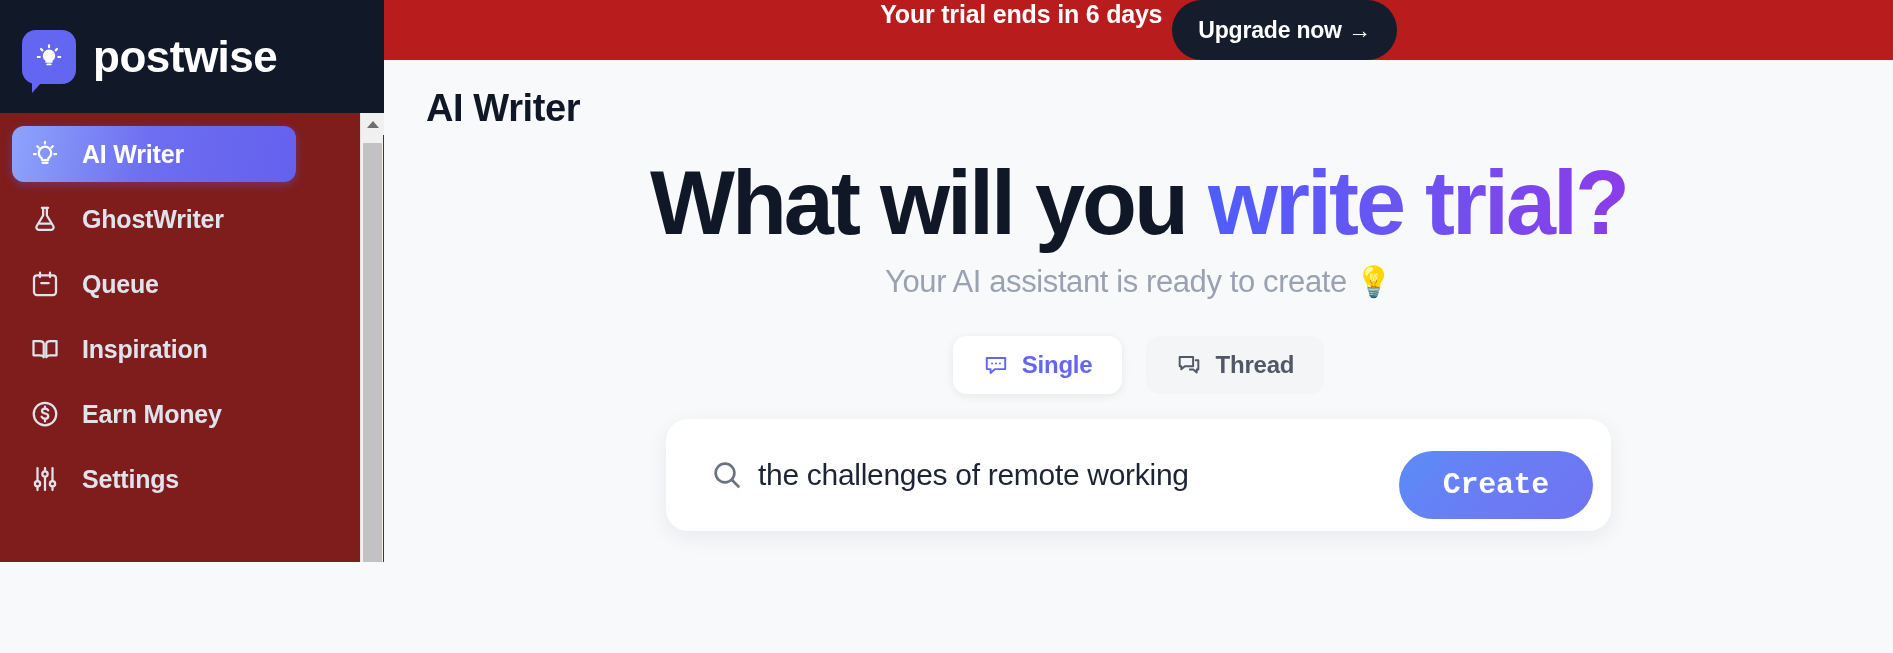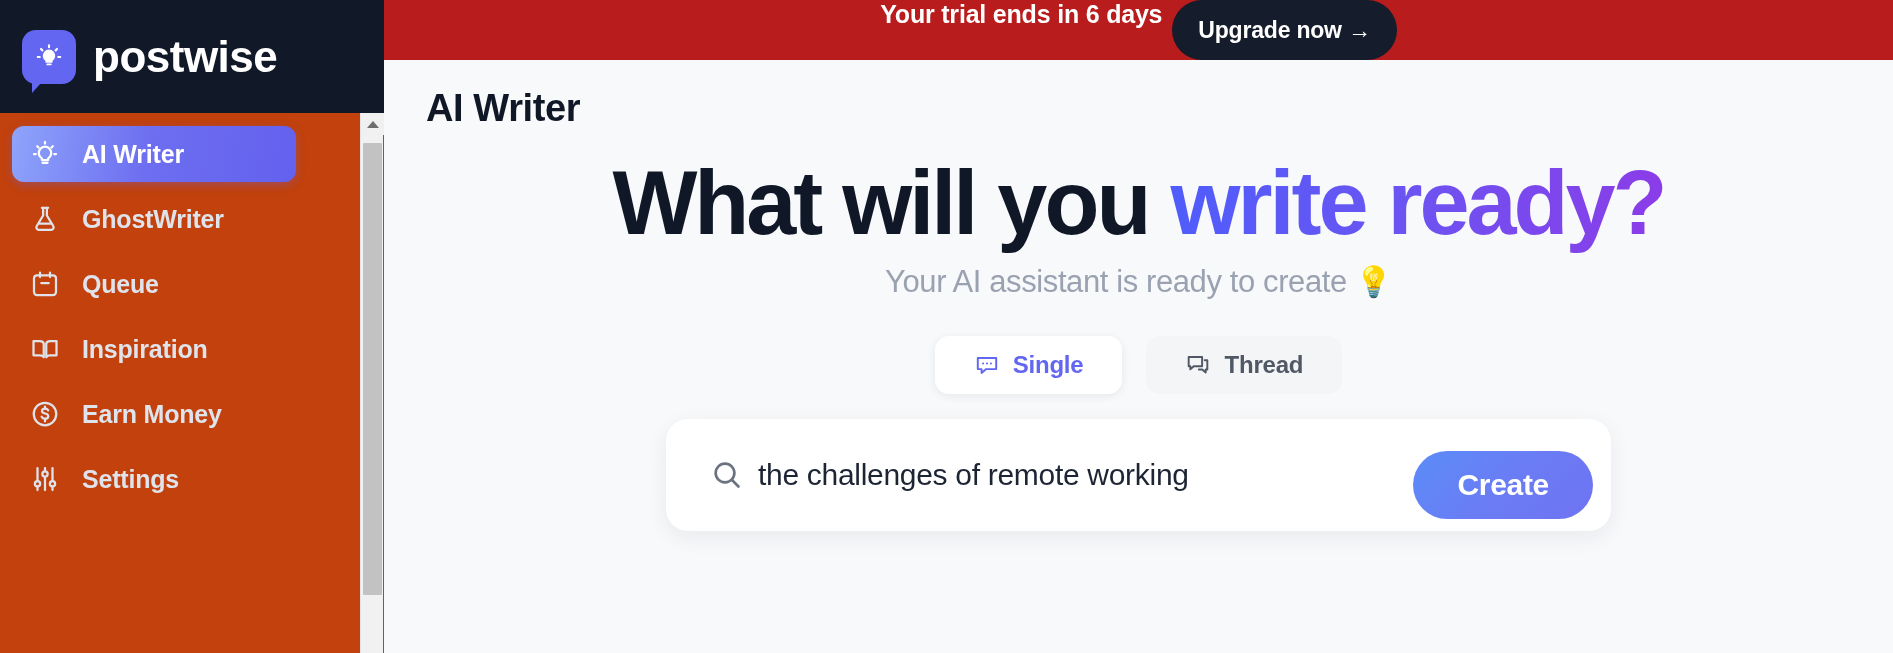--- a/index.html
+++ b/index.html
@@ -7,22 +7,22 @@
     width: 1893px; height: 653px;
     overflow: hidden;
     font-family: "Liberation Sans", sans-serif;
     background: #f8f9fb;
   }
   .app { position: relative; width: 1893px; height: 653px; display: flex; }
 
   
   .sidebar {
     position: relative;
-    width: 384px; height: 653px;
-    background: #c2410c;
+    width: 384px; height: 562px;
+    background: #7f1d1d;
     flex: 0 0 384px;
     overflow: hidden;
   }
   .sidebar-header {
     height: 113px;
     background: #111827;
     display: flex;
     align-items: center;
     padding-left: 22px;
     gap: 17px;
@@ -174,21 +174,21 @@
 
   .mode-tabs {
     margin-top: 36px;
     display: flex;
     justify-content: center;
     gap: 24px;
   }
   .mode-tab {
     display: flex; align-items: center; gap: 13px;
     height: 58px;
-    padding: 0 39px;
+    padding: 0 30px;
     border-radius: 14px;
     font-size: 24px;
     font-weight: 600;
     letter-spacing: -0.2px;
     cursor: pointer;
     background: #f4f5f7;
     color: #505866;
     border: none;
     font-family: "Liberation Sans", sans-serif;
   }
@@ -222,21 +222,21 @@
     letter-spacing: -0.3px;
   }
   .search-input::placeholder { color: #aab0bb; }
   .create-btn {
     flex: 0 0 auto;
     border: none;
     border-radius: 999px;
     padding: 17px 44px;
     background: linear-gradient(135deg, #5b8cf8 0%, #6a7df4 50%, #6f73f2 100%);
     color: #ffffff;
-    font-family: Liberation Sans, sans-serif;
+    font-family: Liberation Mono, monospace;
     font-size: 30px;
     font-weight: 700;
     letter-spacing: -0.3px;
     cursor: pointer;
     margin-top: 20px;
   }
 </style>
 </head>
 <body>
 
@@ -341,21 +341,21 @@
 
     <div class="trial-banner">
       <span class="trial-text">Your trial ends in 6 days</span>
       <button class="upgrade-btn">Upgrade now →</button>
     </div>
 
     <h1 class="page-title">AI Writer</h1>
 
     <div class="hero">
       <div class="hero-title">
-        <span>What will you </span><span class="accent">write ready?</span>
+        <span>What will you </span><span class="accent">write trial?</span>
       </div>
       <div class="hero-sub">
         <span>Your AI assistant is ready to create</span>
         <span class="bulb">💡</span>
       </div>
 
       <div class="mode-tabs">
         <button class="mode-tab active">
           <span>
             <svg viewBox="0 0 24 24" fill="none" stroke="currentColor" stroke-width="1.8" stroke-linecap="round" stroke-linejoin="round">

